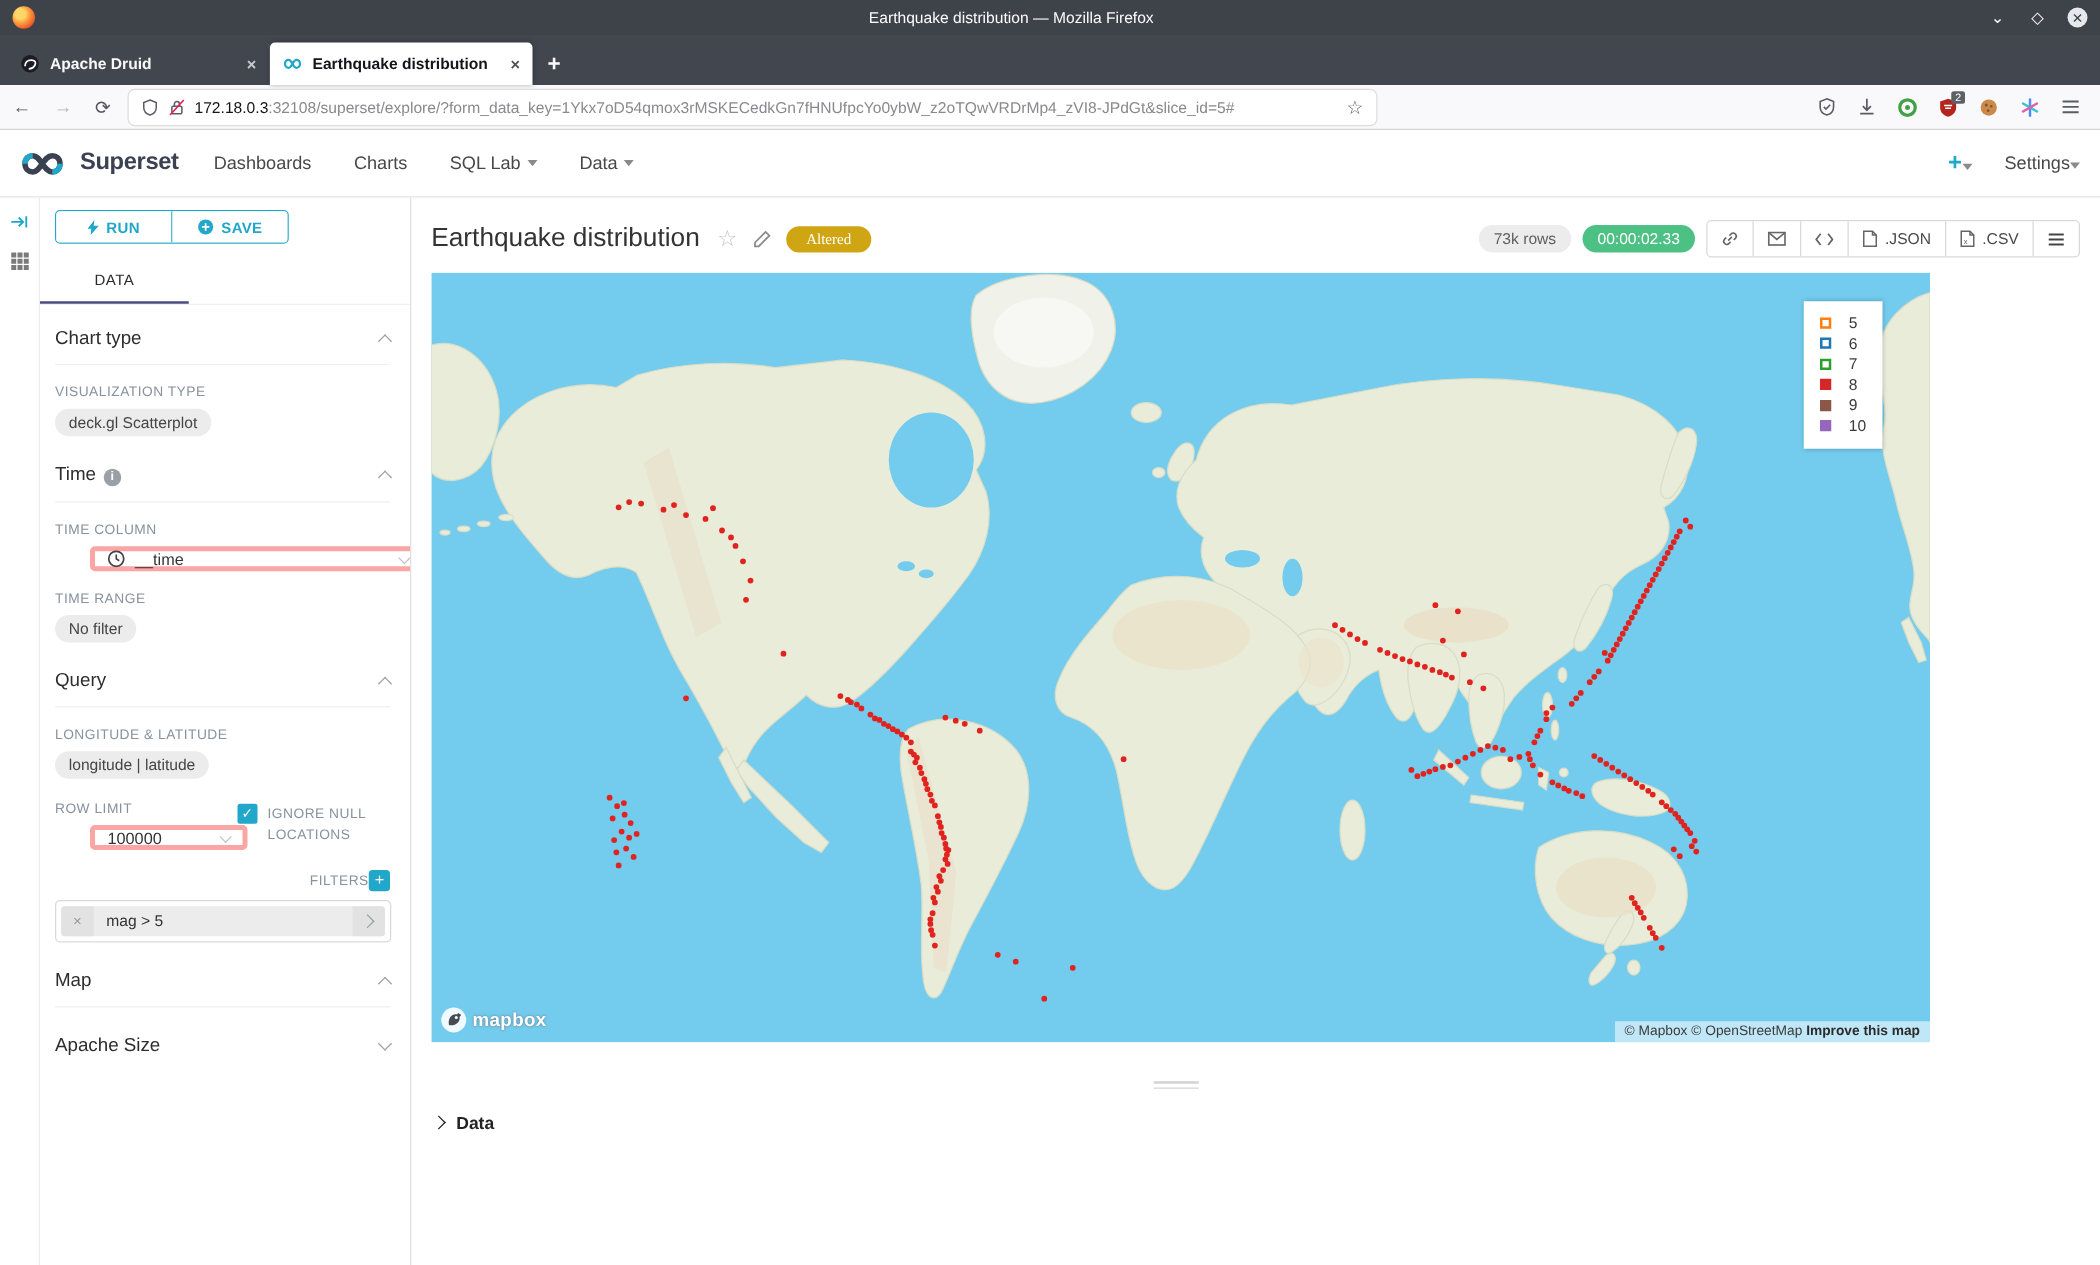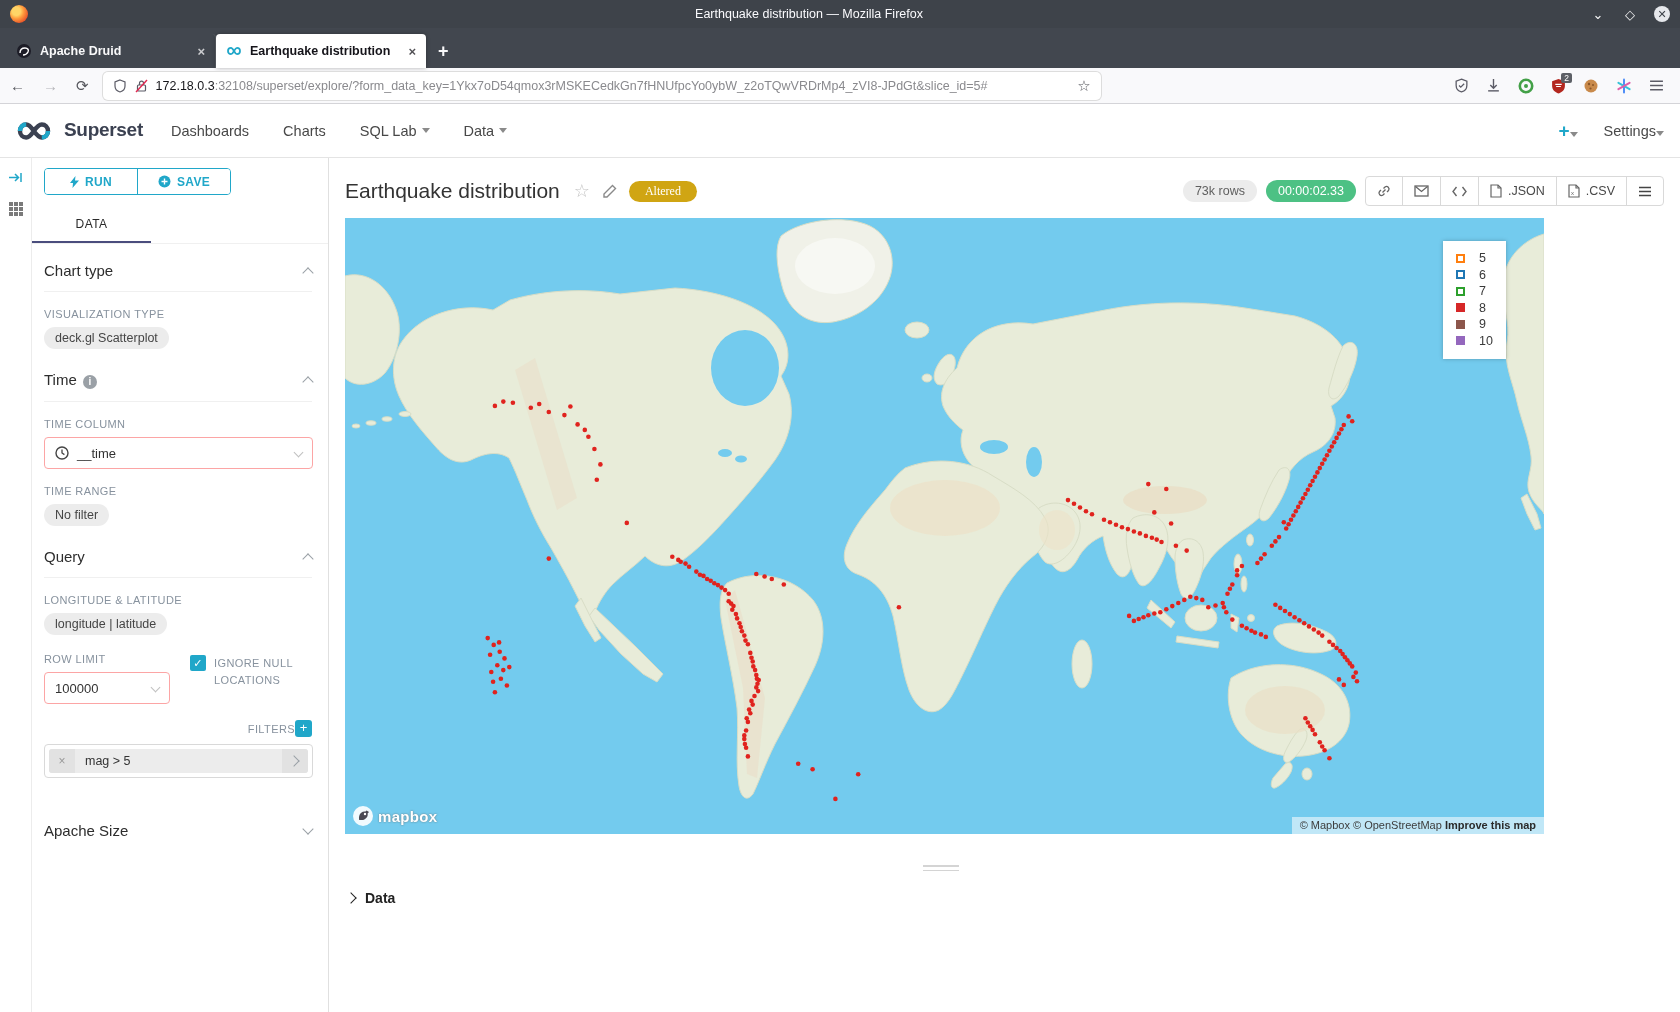--- a/index.html
+++ b/index.html
@@ -56,21 +56,21 @@
   .ptabs { display:flex; border-bottom:1px solid #f0f0f0; }
   .ptab { width:119px; text-align:center; font-size:12px; color:#2a2a2a; padding:8px 0 10px; letter-spacing:.4px; border-bottom:2px solid #4a4d7d; }
   .section { padding:18px 16px 4px 12px; }
   .sec-head { display:flex; align-items:center; justify-content:space-between; font-size:15px; color:#2d2d2d; padding-bottom:12px; border-bottom:1px solid #f0f0f0; }
   .chev { width:8px; height:8px; border-right:1.6px solid #9aa0a6; border-bottom:1.6px solid #9aa0a6; display:inline-block; }
   .chev.up { transform:rotate(-135deg); margin-top:4px; }
   .chev.down { transform:rotate(45deg); margin-bottom:3px; }
   .chev.right { transform:rotate(-45deg); }
   .ctl-label { font-size:11px; color:#87929e; letter-spacing:.4px; margin:16px 0 7px; }
   .pill { display:inline-block; background:#ececec; border-radius:11px; padding:4px 11px; font-size:12.5px; color:#454545; }
-  .select { height:32px; border:1px solid #fca5a5; border-radius:4px; display:flex; align-items:center; padding:0 10px; font-size:13px; color:#333; gap:8px; background:#fff; }
+  .select { height:20px; border:4px solid #fca5a5; border-radius:4px; display:flex; align-items:center; padding:0 10px; font-size:13px; color:#333; gap:8px; background:#fff;margin-left:28px; }
   .select .sel-chev { margin-left:auto; width:7px; height:7px; border-right:1.4px solid #c0c0c0; border-bottom:1.4px solid #c0c0c0; transform:rotate(45deg); margin-bottom:2px; }
   .w-269 { width:269px; } .w-126 { width:126px; }
   .two-col { display:flex; }
   .col-a { width:146px; } .col-b { flex:1; }
   .checkrow { display:flex; gap:8px; font-size:11px; color:#87929e; letter-spacing:.4px; line-height:17px; }
   .cbox { width:16px; height:16px; border-radius:2px; flex:0 0 16px; }
   .cbox.on { background:#20a7c9; color:#fff; text-align:center; font-size:11px; line-height:16px; }
   .cbox.off { background:#fff; border:1px solid #d9d9d9; }
   .filters-head { display:flex; align-items:center; justify-content:flex-end; }
   .addbtn { width:17px; height:17px; background:#20a7c9; border-radius:3px; color:#fff; font-size:13px; line-height:16px; text-align:center; }
@@ -327,20 +327,24 @@
           <span class="filter-x">×</span>
           <span class="filter-txt">mag &gt; 5</span>
           <span class="filter-go">
               <i class="chev right" style="margin-left:-3px"></i>
             </span>
         </div>
       </div>
     </div>
 
     <div class="section">
+      <div class="sec-head">
+          <span>Map</span>
+          <i class="chev up"></i>
+        </div>
     </div>
 
     <div class="section">
       <div class="sec-head" style="border-bottom:none">
           <span>Apache Size</span>
           <i class="chev down"></i>
         </div>
     </div>
   </div>
 

